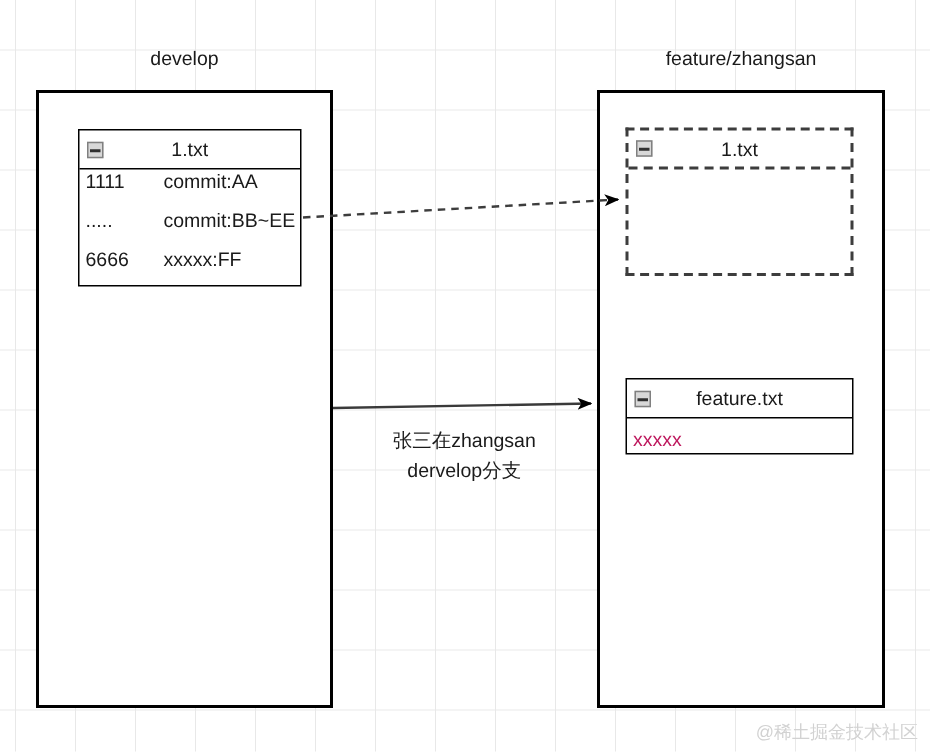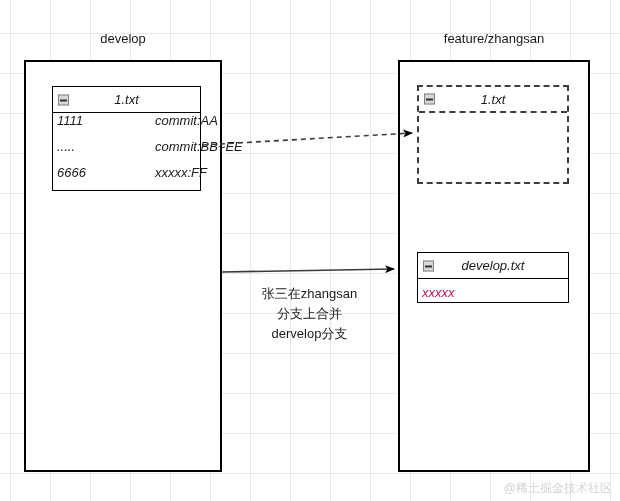--- a/index.html
+++ b/index.html
@@ -44,21 +44,20 @@
     box-sizing: border-box;
   }
   #panel-develop { left: 24px; top: 60px; width: 198px; height: 412px; }
   #panel-feature { left: 398px; top: 60px; width: 192px; height: 412px; }
 
   
   .file-card {
     position: absolute;
     background: #ffffff;
     box-sizing: border-box;
-    font-style: italic;
   }
   .file-card.solid { border: 1px solid #000000; }
   .file-card.dashed {
     border: 2px dashed #3d3d3d;
     background: transparent;
   }
   .card-header {
     position: relative;
     display: flex;
     align-items: center;
@@ -104,21 +103,21 @@
     font-size: 13px;
     color: #1a1a1a;
     padding-left: 4px;
     white-space: nowrap;
   }
   .commit-hash {
     display: inline-block;
     width: 52px;
     flex: none;
   }
-  .commit-msg { flex: none; margin-left: 46px; }
+  .commit-msg { flex: none; }
 
   .plain-row {
     display: flex;
     align-items: center;
     height: 26px;
     font-size: 13px;
     color: #be185d;
     padding-left: 4px;
     white-space: nowrap;
   }
@@ -205,21 +204,21 @@
     <div class="card-header">
       <span class="collapse-icon"></span>
       <span class="card-title">1.txt</span>
     </div>
     <div class="card-body"></div>
   </div>
 
   <div class="file-card solid" id="card-feature-zhangsan">
     <div class="card-header">
       <span class="collapse-icon"></span>
-      <span class="card-title">develop.txt</span>
+      <span class="card-title">feature.txt</span>
     </div>
     <div class="card-body">
       <div class="plain-row">xxxxx</div>
     </div>
   </div>
 
   <svg id="arrows" viewBox="0 0 620 501" xmlns="http://www.w3.org/2000/svg">
     <defs>
       <marker id="arrow-solid" markerWidth="10" markerHeight="8" refX="9" refY="4" orient="auto" markerUnits="userSpaceOnUse">
         <path d="M0,0 L10,4 L0,8 L2.5,4 Z" fill="#000000"></path>
@@ -229,19 +228,18 @@
       </marker>
     </defs>
 
     <path d="M202,145 L412,133" fill="none" stroke="#3d3d3d" stroke-width="1.6" stroke-dasharray="5,4" marker-end="url(#arrow-dashed)"></path>
 
     <path d="M222,272 L394,269" fill="none" stroke="#3a3a3a" stroke-width="1.6" marker-end="url(#arrow-solid)"></path>
   </svg>
 
   <div id="merge-note">
     <div>张三在zhangsan</div>
-    <div>分支上合并</div>
     <div>dervelop分支</div>
   </div>
 
   <div id="watermark">@稀土掘金技术社区</div>
 
 </div>
 
 </body></html>

